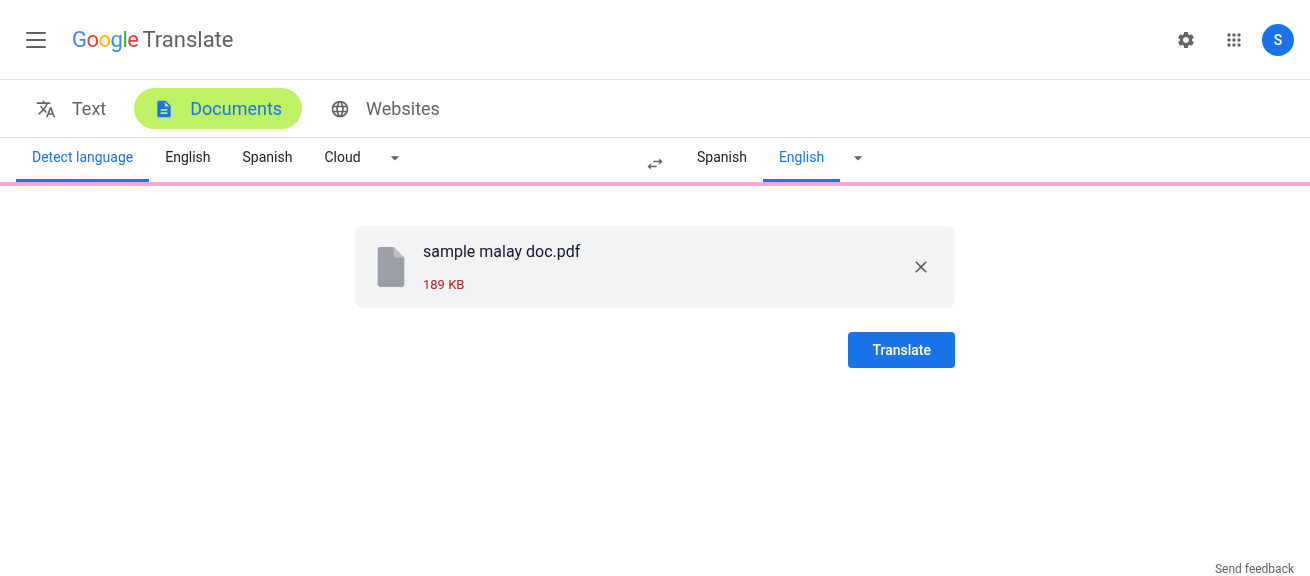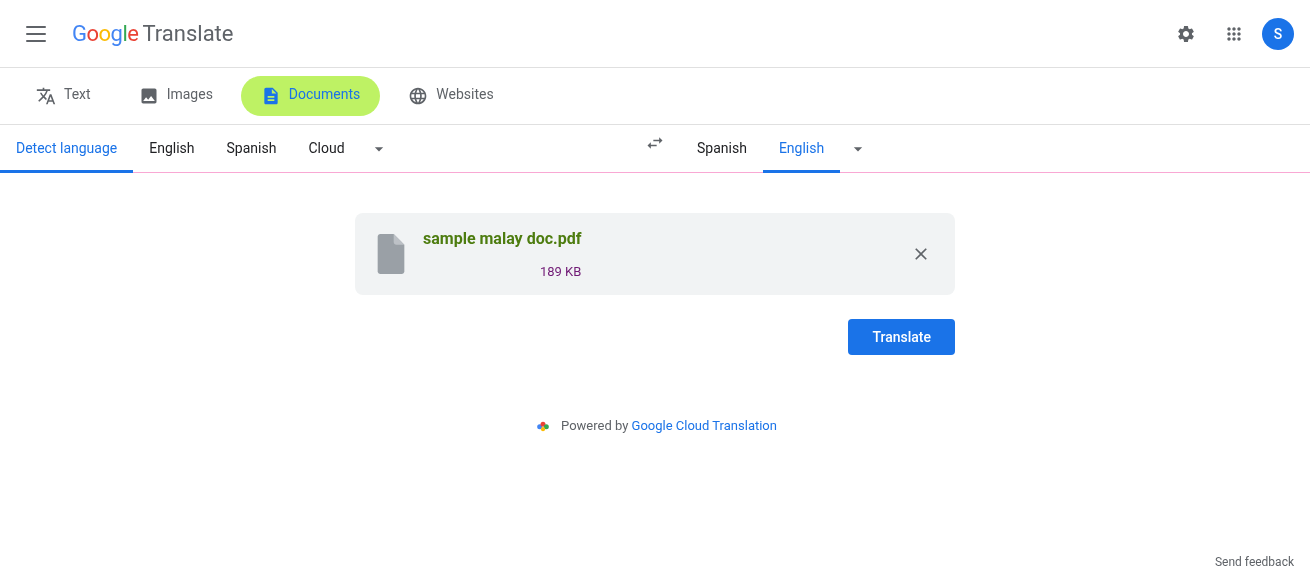--- a/index.html
+++ b/index.html
@@ -4,21 +4,21 @@
   <style>
     * { box-sizing: border-box; margin: 0; padding: 0; }
     body { font-family: 'Roboto', Arial, sans-serif; background: #fff; color: #202124; font-size: 14px; }
 
     
     .header {
       display: flex;
       align-items: center;
       padding: 8px 16px;
       border-bottom: 1px solid #e0e0e0;
-      height: 68px;
+      height: 80px;
       justify-content: space-between;
     }
     .header-left {
       display: flex;
       align-items: center;
       gap: 16px;
     }
     .hamburger-icon {
       cursor: pointer;
       display: flex;
@@ -90,44 +90,45 @@
     
     .mode-tabs {
       display: flex;
       align-items: center;
       padding: 8px 16px;
       gap: 8px;
       border-bottom: 1px solid #e0e0e0;
     }
     .mode-tab {
       display: flex;
-      gap: 8px;
+      align-items: center;
+      gap: 16px;
       padding: 10px 20px;
       border-radius: 24px;
       border: none;
       background: transparent;
       cursor: pointer;
-      font-size: 14px;
+      font-size: 18px;
       color: #5f6368;
       font-family: inherit;
     }
     .mode-tab.active {
       background: #bef264;
       color: #1a73e8;
     }
     .mode-tab .tab-icon {
       font-size: 18px;
     }
 
     
     .lang-bar {
       display: flex;
-      align-items: flex-start;
-      padding: 0 0;
-      border-bottom: 1px solid #f9a8d4;
+      align-items: flex-end;
+      padding: 0 16px;
+      border-bottom: 4px solid #f9a8d4;
       height: 48px;
     }
     .lang-group {
       display: flex;
       align-items: center;
       flex: 1;
     }
     .lang-btn {
       padding: 12px 16px;
       border: none;
@@ -195,28 +196,27 @@
       display: flex;
       align-items: center;
       justify-content: center;
     }
     .file-details {
       display: flex;
       flex-direction: column;
     }
     .file-name {
       font-size: 16px;
-      color: #4d7c0f;
-      font-weight: 700;
+      color: #0f172a;
+      font-weight: 400;
     }
     .file-size {
       font-size: 13px;
-      color: #701a75;
+      color: #b91c1c;
       margin-top: 16px;
-      text-align: right;
     }
     .close-btn {
       background: transparent;
       border: none;
       cursor: pointer;
       color: #5f6368;
       font-size: 20px;
       padding: 4px;
       border-radius: 50%;
       display: flex;
@@ -251,21 +251,21 @@
     .powered-by a {
       color: #1a73e8;
       text-decoration: none;
     }
     .gcp-icon {
       width: 20px;
       height: 20px;
     }
     .send-feedback {
       position: fixed;
-      bottom: 7px;
+      bottom: 0;
       right: 16px;
       font-size: 12px;
       color: #5f6368;
       cursor: pointer;
       text-decoration: none;
     }
 
     
     svg { display: block; }
   </style>
@@ -304,28 +304,20 @@
 </header>
 
 <nav class="mode-tabs">
   <button class="mode-tab">
     <span class="tab-icon">
       <svg width="20" height="20" viewBox="0 0 24 24" fill="currentColor">
         <path d="M12.87 15.07l-2.54-2.51.03-.03A17.52 17.52 0 0 0 14.07 6H17V4h-7V2H8v2H1v2h11.17C11.5 7.92 10.44 9.75 9 11.35 8.07 10.32 7.3 9.19 6.69 8h-2c.73 1.63 1.73 3.17 2.98 4.56l-5.09 5.02L4 19l5-5 3.11 3.11.76-2.04zM18.5 10h-2L12 22h2l1.12-3h4.75L21 22h2l-4.5-12zm-2.62 7l1.62-4.33L19.12 17h-3.24z"></path>
       </svg>
     </span>
     <span>Text</span>
-  </button>
-  <button class="mode-tab">
-    <span class="tab-icon">
-      <svg width="20" height="20" viewBox="0 0 24 24" fill="currentColor">
-        <path d="M21 19V5c0-1.1-.9-2-2-2H5c-1.1 0-2 .9-2 2v14c0 1.1.9 2 2 2h14c1.1 0 2-.9 2-2zM8.5 13.5l2.5 3.01L14.5 12l4.5 6H5l3.5-4.5z"></path>
-      </svg>
-    </span>
-    <span>Images</span>
   </button>
   <button class="mode-tab active">
     <span class="tab-icon">
       <svg width="20" height="20" viewBox="0 0 24 24" fill="currentColor">
         <path d="M14 2H6c-1.1 0-1.99.9-1.99 2L4 20c0 1.1.89 2 1.99 2H18c1.1 0 2-.9 2-2V8l-6-6zm2 16H8v-2h8v2zm0-4H8v-2h8v2zm-3-5V3.5L18.5 9H13z"></path>
       </svg>
     </span>
     <span>Documents</span>
   </button>
   <button class="mode-tab">
@@ -398,30 +390,15 @@
     </div>
     <button class="close-btn">
       <svg width="20" height="20" viewBox="0 0 24 24" fill="#5f6368">
         <path d="M19 6.41L17.59 5 12 10.59 6.41 5 5 6.41 10.59 12 5 17.59 6.41 19 12 13.41 17.59 19 19 17.59 13.41 12 19 6.41z"></path>
       </svg>
     </button>
   </div>
 
   <button class="translate-btn">Translate</button>
 
-  <div class="powered-by">
-
-    <svg class="gcp-icon" viewBox="0 0 48 48">
-      <path d="M24 9.5l14 8v16l-14 8-14-8V17.5z" fill="none"></path>
-
-      <circle cx="16" cy="28" r="6" fill="#4285f4"></circle>
-      <circle cx="24" cy="22" r="6" fill="#ea4335"></circle>
-      <circle cx="32" cy="28" r="6" fill="#34a853"></circle>
-      <circle cx="24" cy="34" r="5" fill="#fbbc05"></circle>
-    </svg>
-    <span>
-      <span>Powered by</span> 
-      <a href="#">Google Cloud Translation</a>
-    </span>
-  </div>
 </main>
 
 <a class="send-feedback" href="#">Send feedback</a>
 
 </body></html>

